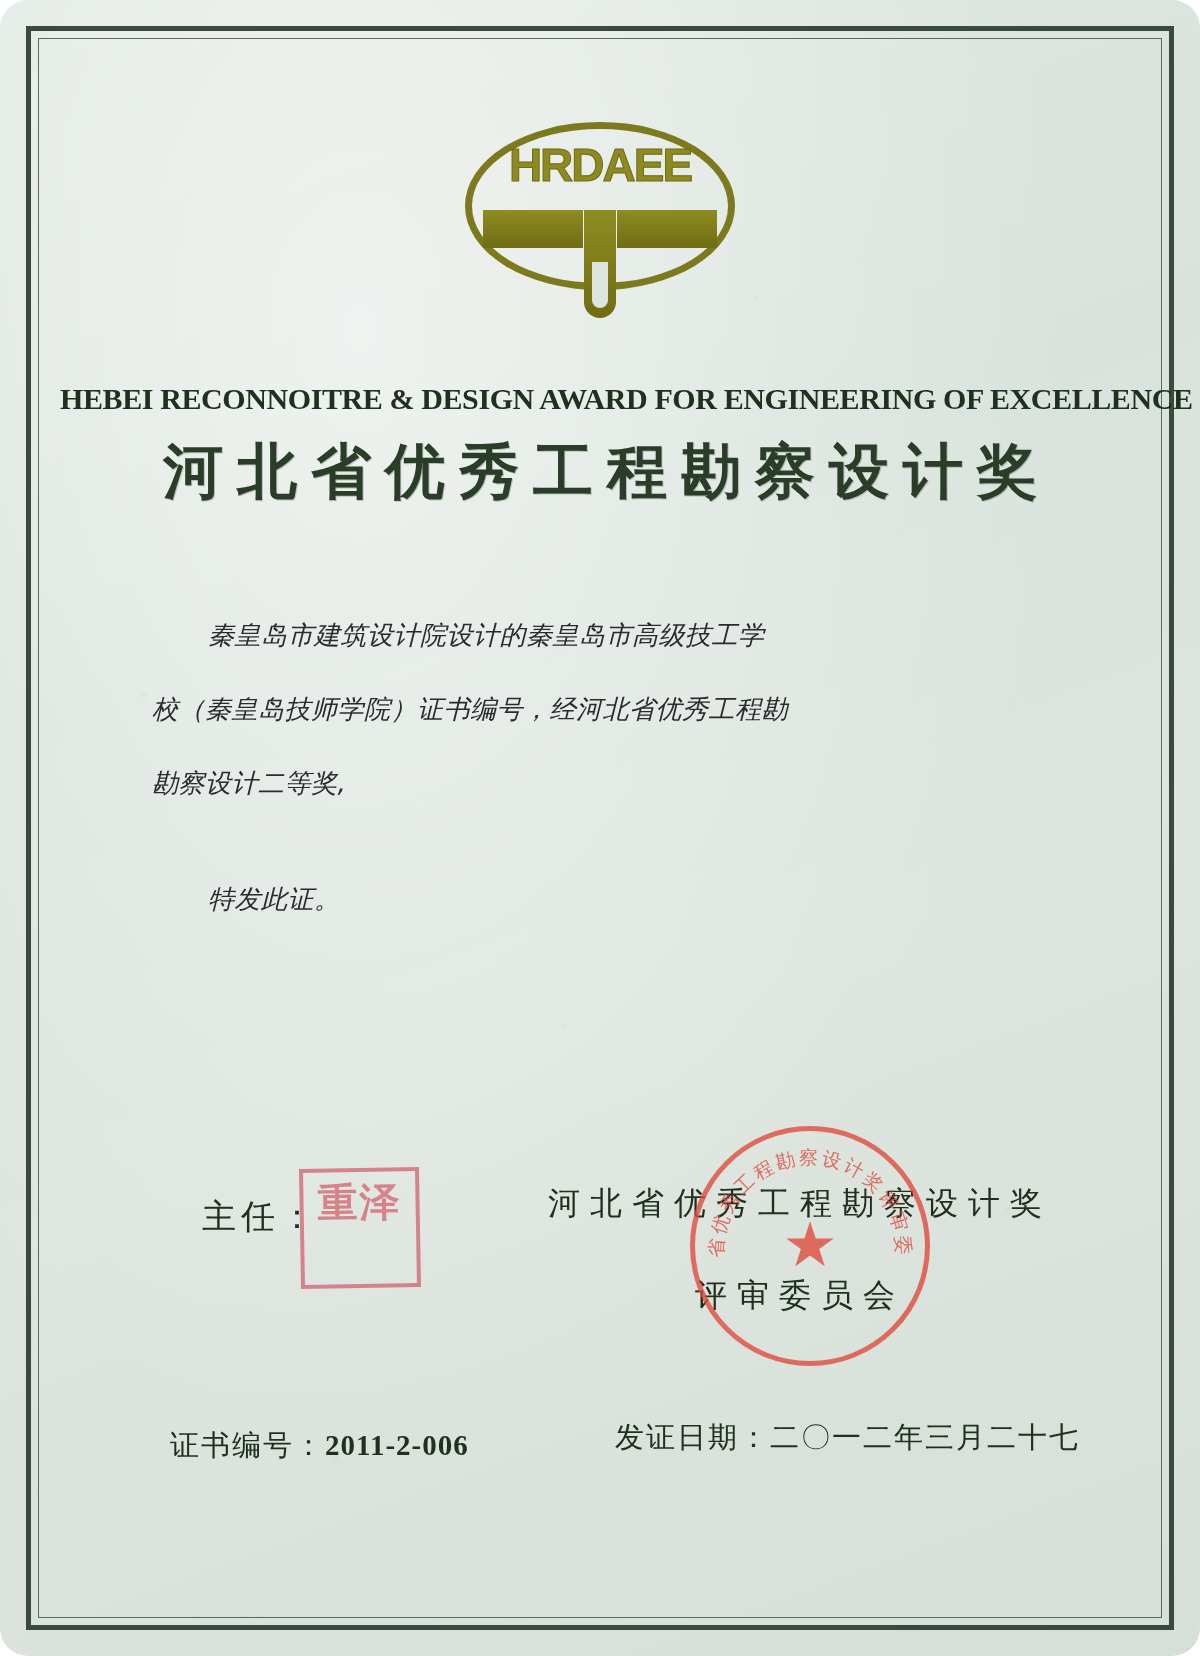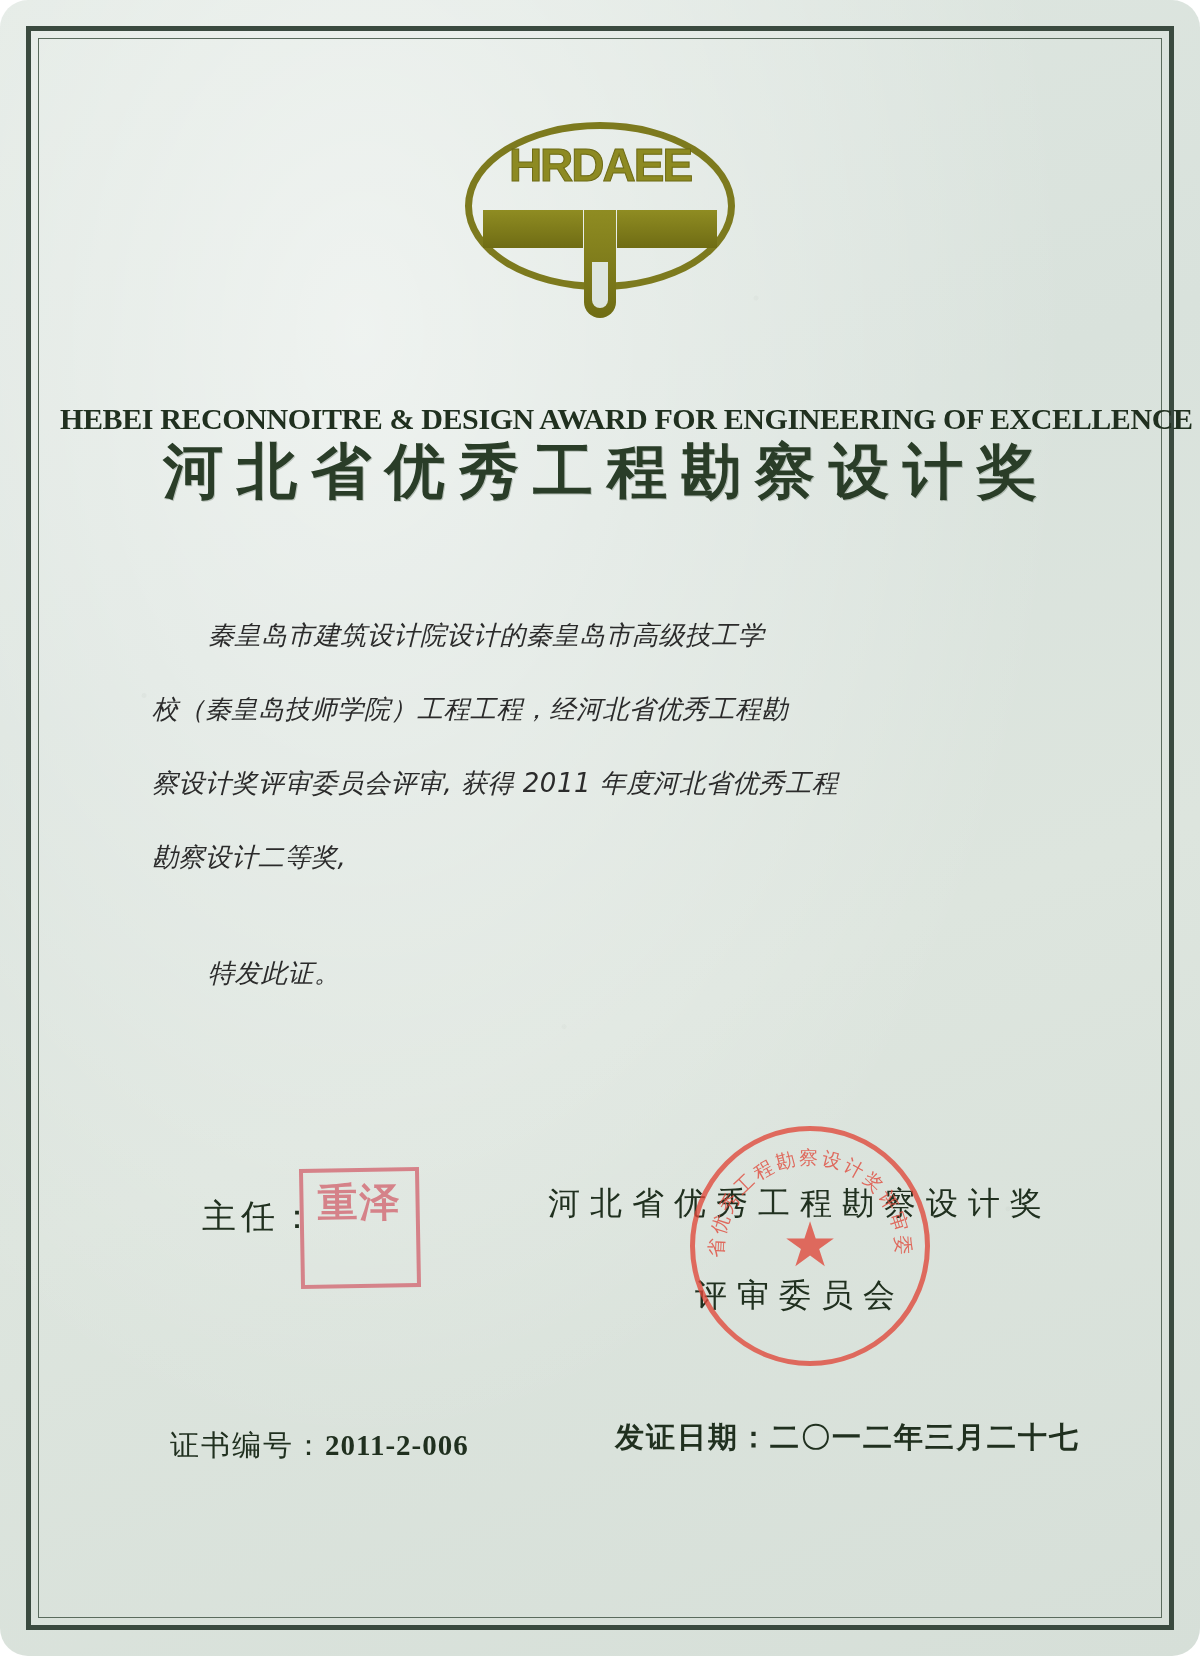--- a/index.html
+++ b/index.html
@@ -127,21 +127,20 @@
     left: 0;
     right: 0;
     top: 322px;
     text-align: center;
     font-family: "Liberation Serif", serif;
     font-weight: bold;
     font-size: 30px;
     letter-spacing: -0.4px;
     color: #20301f;
     white-space: nowrap;
-    margin-top: 20px;
   }
   .title-cn {
     position: absolute;
     left: 0;
     right: 0;
     top: 372px;
     text-align: center;
     font-family: "DejaVu Sans", sans-serif;
     font-weight: bold;
     font-size: 60px;
@@ -278,21 +277,20 @@
     font-family: "Liberation Serif", serif;
     font-weight: bold;
     letter-spacing: 1px;
   }
   .footer-right {
     position: absolute;
     right: 20px;
     top: 0;
     letter-spacing: 2px;
     white-space: nowrap;
-    font-weight: bold;
   }
 </style>
 </head>
 <body>
 
 <div id="certificate">
   <div class="frame-outer"></div>
   <div class="frame-inner"></div>
 
   <div class="content">
@@ -306,22 +304,21 @@
         <div class="logo-stem"></div>
         <div class="logo-stem-cut"></div>
       </div>
     </div>
 
     <div class="title-en">HEBEI RECONNOITRE &amp; DESIGN AWARD FOR ENGINEERING OF EXCELLENCE</div>
     <div class="title-cn">河北省优秀工程勘察设计奖</div>
 
     <div class="body-text">
       <p class="body-para-1">秦皇岛市建筑设计院设计的秦皇岛市高级技工学</p>
-      <p>校（秦皇岛技师学院）工程工程，经河北省优秀工程勘</p>
-      <p>察设计奖评审委员会评审, 获得 2011 年度河北省优秀工程</p>
+      <p>校（秦皇岛技师学院）证书编号，经河北省优秀工程勘</p>
       <p>勘察设计二等奖,</p>
       <p class="body-closing">特发此证。</p>
     </div>
 
     <div class="sign-row">
       <div class="sign-label">主任：</div>
 
       <div class="seal-square">重泽</div>
 
       <div class="committee">

